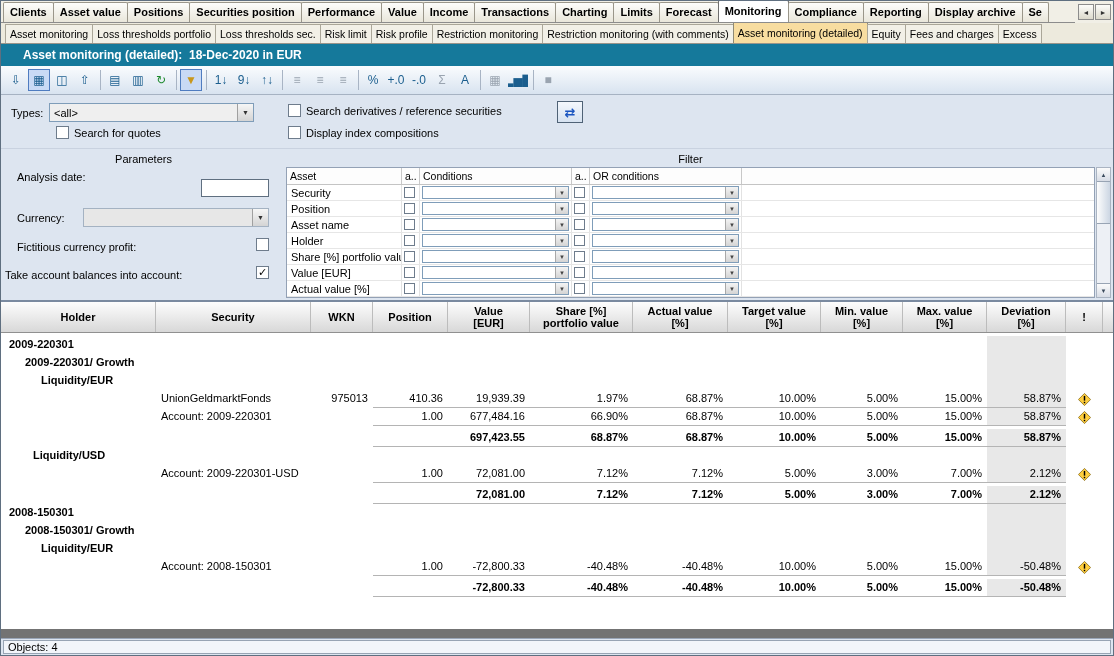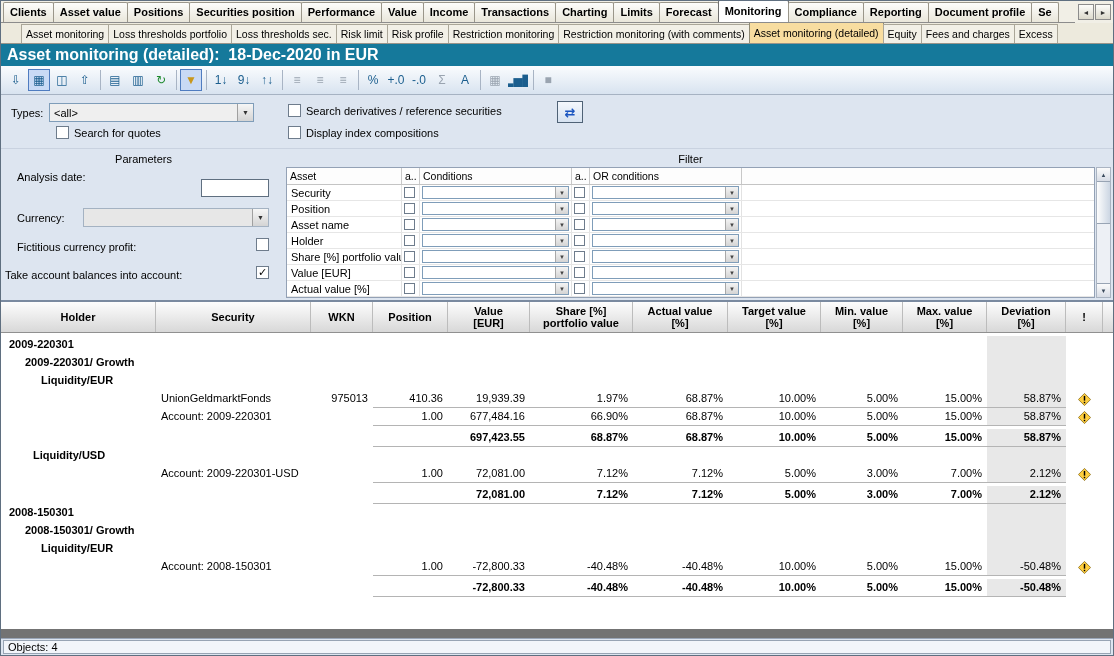--- a/index.html
+++ b/index.html
@@ -10,26 +10,26 @@
   
   .main-tabs { height:22px; background:#f1efe6; border-bottom:1px solid #8c8c8c; position:relative; flex:none; }
   .tabs-inner { display:flex; align-items:flex-end; height:100%; overflow:hidden; padding-left:2px; }
   .mtab { height:20px; line-height:19px; padding:0 6px; font-weight:bold; white-space:nowrap; border:1px solid #9a968a; border-bottom:none; background:linear-gradient(#fdfdfb,#e9e6da); margin-right:-1px; border-radius:2px 2px 0 0; }
   .mtab.active { background:#ffffff; height:22px; line-height:21px; border-color:#6f6f6f; }
   .tab-scroll { position:absolute; right:0; top:0; height:22px; display:flex; align-items:center; gap:1px; background:#f1efe6; padding:0 2px 0 3px; }
   .scrollbtn { width:16px; height:16px; border:1px solid #8c8c8c; background:linear-gradient(#fcfcfa,#dcd9cc); font-size:7px; display:flex; align-items:center; justify-content:center; color:#333; }
 
   
   .sub-tabs { height:21px; background:#edeadd; border-bottom:1px solid #98948a; flex:none; overflow:hidden; }
-  .subtabs-inner { display:flex; align-items:flex-end; height:100%; padding-left:20px; overflow:hidden; }
+  .subtabs-inner { display:flex; align-items:flex-end; height:100%; padding-left:4px; overflow:hidden; }
   .stab { height:19px; line-height:18px; padding:0 4px; font-size:10.5px; white-space:nowrap; border:1px solid #aaa698; border-bottom:none; background:#f2f0e7; margin-right:-1px; }
   .stab.active { background:#f8dda0; border-color:#8f8a74; height:21px; line-height:20px; }
 
   
-  .title-bar { height:22px; background:#15799b; color:#fff; font-weight:bold; font-size:16px; line-height:22px; padding-left:6px; flex:none; }
+  .title-bar { height:22px; background:#15799b; color:#fff; font-weight:bold; font-size:12px; line-height:22px; padding-left:22px; flex:none; }
   .title-bar span { white-space:pre; }
 
   
   .toolbar { height:29px; background:linear-gradient(#fafcfe,#d8e3f0); border-bottom:1px solid #a6b2c2; display:flex; align-items:center; padding:0 4px; flex:none; }
   .tbtn { width:22px; height:22px; display:flex; align-items:center; justify-content:center; font-size:12px; color:#1b5e8e; border:1px solid transparent; margin-right:1px; white-space:nowrap; overflow:hidden; }
   .tbtn.selected { background:#c9daf5; border-color:#4f7cc0; }
   .tbtn.disabled { color:#9aa4b0; }
   .tsep { width:1px; height:20px; background:#a8b4c4; margin:0 3px; flex:none; }
 
   
@@ -95,21 +95,21 @@
         <div class="mtab">Performance</div>
         <div class="mtab">Value</div>
         <div class="mtab">Income</div>
         <div class="mtab">Transactions</div>
         <div class="mtab">Charting</div>
         <div class="mtab">Limits</div>
         <div class="mtab">Forecast</div>
         <div class="mtab active">Monitoring</div>
         <div class="mtab">Compliance</div>
         <div class="mtab">Reporting</div>
-        <div class="mtab">Document profile</div>
+        <div class="mtab">Display archive</div>
         <div class="mtab">Se</div>
       </div>
     <div class="tab-scroll">
       <div class="scrollbtn">◄</div>
       <div class="scrollbtn">►</div>
     </div>
   </div>
 
   <div class="sub-tabs">
     <div class="subtabs-inner" id="subTabs">

